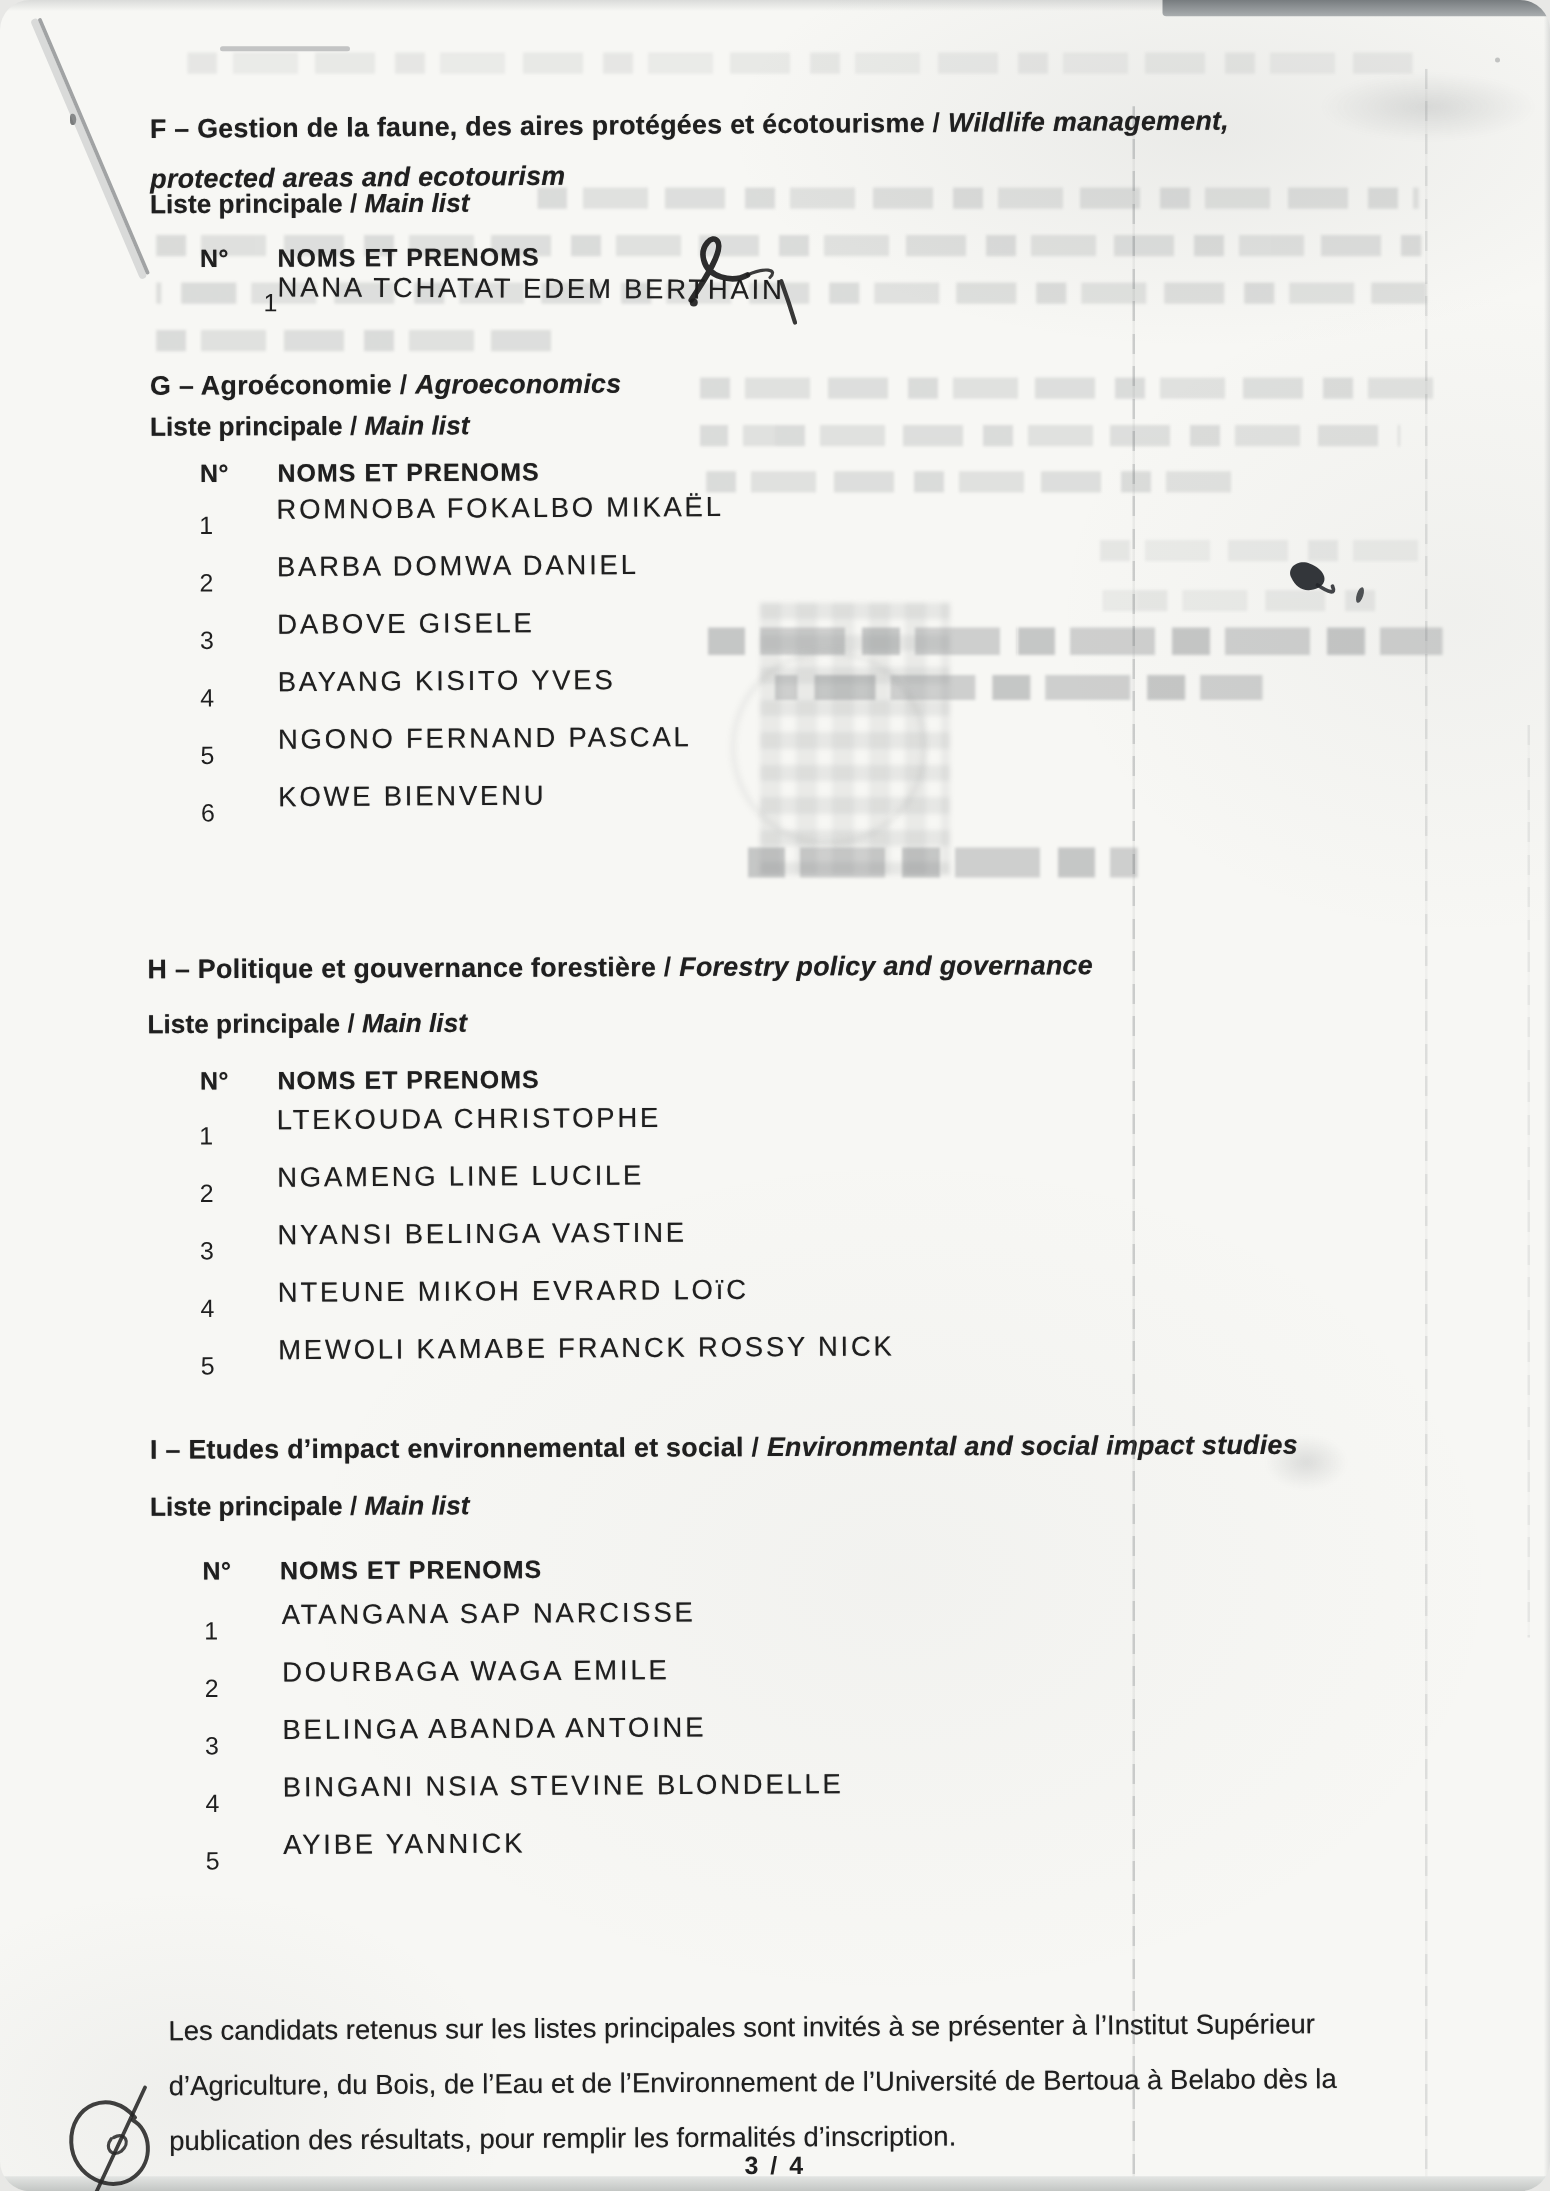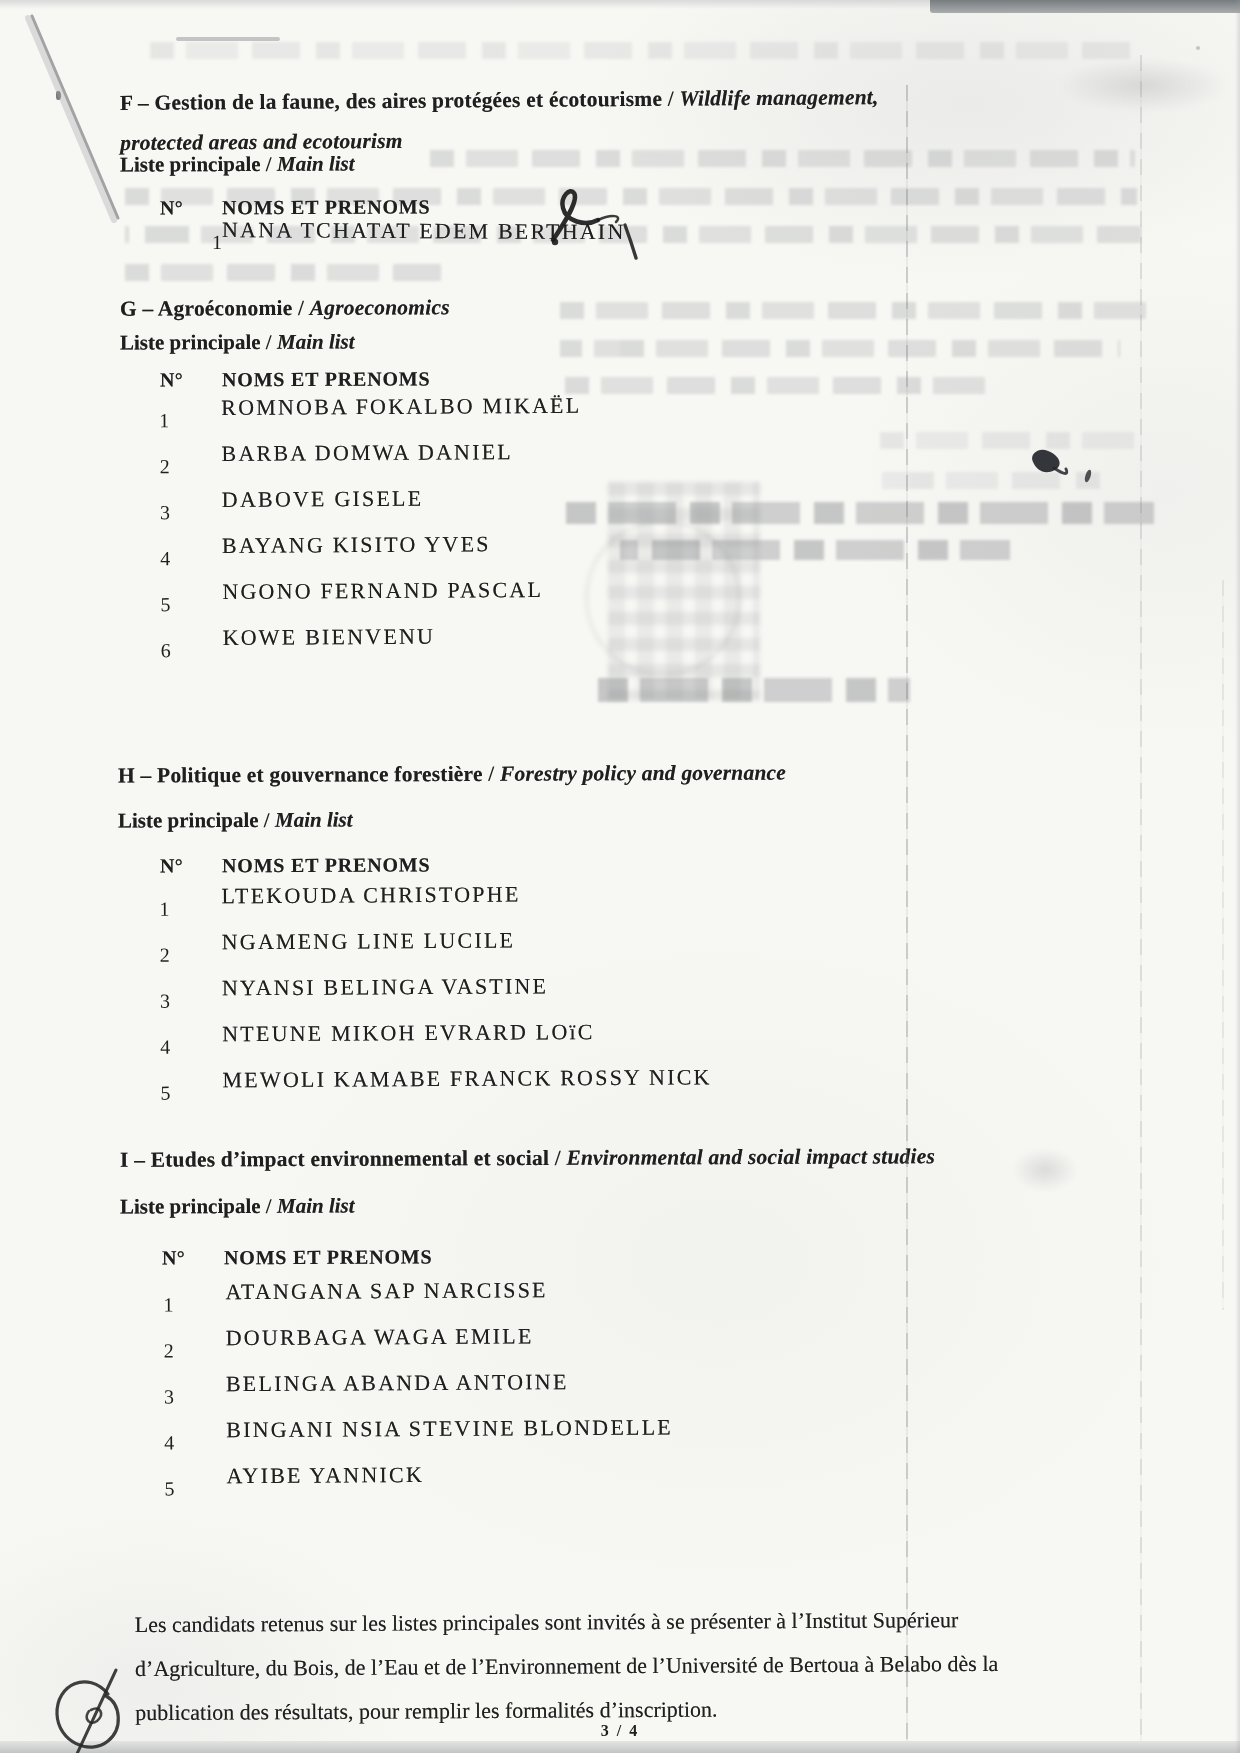--- a/index.html
+++ b/index.html
@@ -4,22 +4,23 @@
 <style>
   html,body{margin:0;padding:0;background:#e8e8e6;}
   .page{
     position:relative;width:1240px;height:1753px;overflow:hidden;
     background:#f7f7f4;
     background-image:
       radial-gradient(ellipse 620px 280px at 78% 6%, rgba(125,129,131,0.10), transparent 62%),
       radial-gradient(ellipse 520px 420px at 94% 28%, rgba(125,129,131,0.06), transparent 62%),
       radial-gradient(ellipse 740px 520px at 58% 72%, rgba(125,129,131,0.045), transparent 66%),
       radial-gradient(ellipse 400px 260px at 12% 96%, rgba(125,129,131,0.07), transparent 66%);
-    font-family:Liberation Serif, serif;
+    font-family:Liberation Sans, sans-serif;
     color:#1f1f1f;
+    border-radius:24px;
   }
   
   .layer{position:absolute;inset:0;}
   .ghost{position:absolute;filter:blur(1.4px);opacity:.6;pointer-events:none;}
   .gtext{height:17px;background:repeating-linear-gradient(90deg,
       rgba(128,132,134,.40) 0 24px, rgba(128,132,134,0) 24px 36px,
       rgba(128,132,134,.32) 36px 88px, rgba(128,132,134,0) 88px 102px,
       rgba(128,132,134,.36) 102px 150px, rgba(128,132,134,0) 150px 166px);}
   .gtext.dark{background:repeating-linear-gradient(90deg,
       rgba(96,100,104,.55) 0 30px, rgba(96,100,104,0) 30px 42px,
@@ -48,21 +49,21 @@
   .sep{white-space:pre;}
   .liste{left:120px;font-weight:bold;font-size:21px;white-space:nowrap;}
   .thead{left:160px;font-weight:bold;font-size:20px;letter-spacing:.8px;white-space:nowrap;}
   .thead .no{display:inline-block;width:62px;letter-spacing:.3px;}
   .rows{left:160px;}
   .row{position:relative;height:46px;white-space:nowrap;}
   .row .no{position:relative;top:12px;display:inline-block;width:62px;font-size:20px;}
   .row .nm{font-size:22px;letter-spacing:2.2px;}
   .scan-soft{text-shadow:0 0 .6px rgba(25,25,25,.55);}
   .footer-note{left:135px;width:1020px;font-size:22px;line-height:44px;}
-  .pagenum{left:0;width:1240px;text-align:center;font-weight:bold;font-size:16px;letter-spacing:2px;}
+  .pagenum{left:0;width:1240px;text-align:center;font-weight:bold;font-size:20px;letter-spacing:2px;}
   .tilt-a{transform:rotate(-0.45deg);}
   .tilt-b{transform:rotate(-0.25deg);}
   .tilt-c{transform:rotate(0.3deg);}
   .tilt-d{transform:rotate(-0.35deg);}
   svg{display:block;}
 </style>
 </head>
 <body>
 
 <div class="page">

